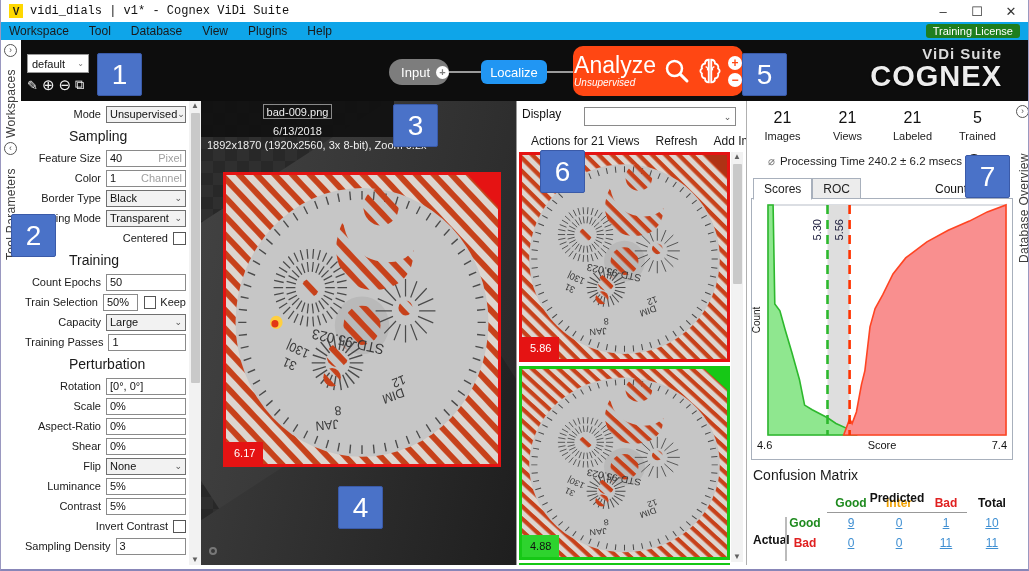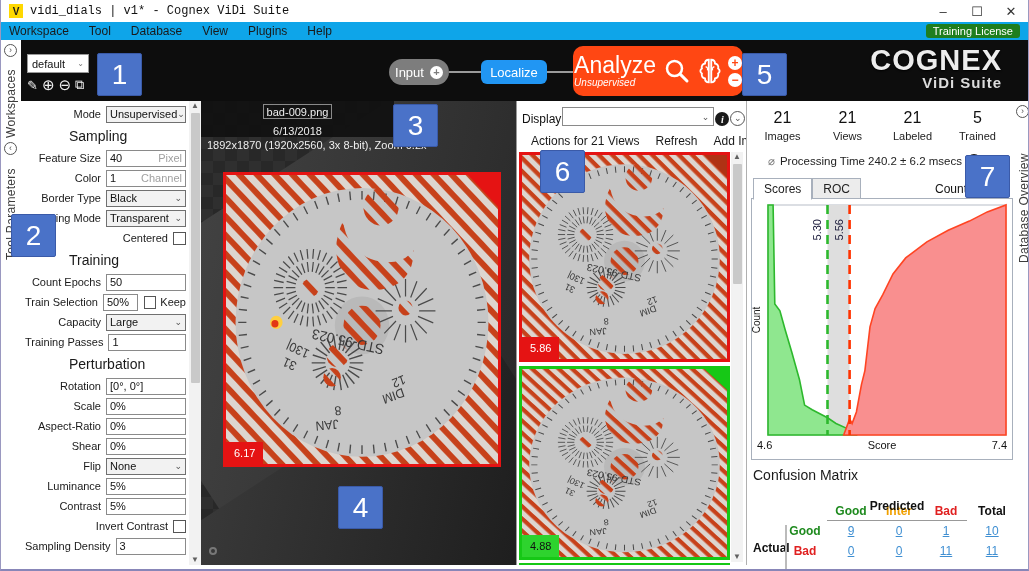--- a/index.html
+++ b/index.html
@@ -18,21 +18,21 @@
   .menuitem{font-size:12px;color:#1a1a1a;padding:0 10px;}
   .menuitem:first-child{padding-left:8px;}
   #license{margin-left:auto;margin-right:8px;background:#1e7e1e;color:#fff;font-size:11px;padding:1px 7px;border-radius:3px;}
   
   #toolbar{left:20px;top:40px;width:1009px;height:61px;background:#0d0d0d;}
   #wsbox{position:absolute;left:6px;top:14px;}
   #wsselect{width:62px;height:19px;background:#fff;border:1px solid #999;font-size:11px;color:#111;
             display:flex;align-items:center;padding:0 4px;justify-content:space-between;}
   #wsicons{display:flex;gap:4px;margin-top:3px;color:#f0f0f0;font-size:13px;align-items:center;}
   .flowbtn{position:absolute;display:flex;align-items:center;justify-content:center;color:#fff;}
-  #btn-input{left:368px;top:19px;width:60px;height:26px;background:#7d7d7d;border-radius:13px;font-size:13px;gap:6px;}
+  #btn-input{left:368px;top:19px;width:60px;height:26px;background:#7d7d7d;border-radius:13px;font-size:13px;gap:6px;justify-content:flex-end;}
   #btn-input .pluscirc{width:13px;height:13px;border-radius:50%;background:#fff;color:#7d7d7d;font-size:11px;line-height:13px;text-align:center;font-weight:bold;}
   #conn1{left:428px;top:31px;width:32px;height:2px;background:#9a9a9a;}
   #btn-localize{left:460px;top:20px;width:66px;height:24px;background:#2196f3;border-radius:6px;font-size:13px;}
   #conn2{left:526px;top:31px;width:26px;height:2px;background:#9a9a9a;}
   #btn-analyze{left:552px;top:6px;width:170px;height:50px;background:#ff4713;border-radius:10px;display:flex;align-items:center;padding:0 8px;}
   #analyze-text{display:flex;flex-direction:column;line-height:1;}
   #analyze-label{color:#fff;font-size:23px;}
   #analyze-sub{color:#fff;font-size:10px;font-style:italic;margin-top:1px;}
   #analyze-icons{display:flex;align-items:center;margin-left:6px;gap:3px;}
   #pm-col{display:flex;flex-direction:column;gap:3px;}
@@ -75,21 +75,21 @@
   #vdate{font-size:11px;}
   #vinfo{font-size:11px;margin-top:2px;white-space:nowrap;}
   .dialbox{position:absolute;overflow:hidden;}
   .dialbox svg{position:absolute;left:0;top:0;width:100%;height:100%;}
   .scorechip{position:absolute;left:0;bottom:0;font-size:11px;padding:1px 8px;line-height:20px;}
   .chip-bad{background:#e51313;color:#fff;}
   .chip-good{background:#2ed32e;color:#111;}
   #vreset{position:absolute;left:8px;bottom:10px;width:8px;height:8px;border:2px solid #777;border-radius:50%;}
   
   #thumbpanel{left:515px;top:101px;width:230px;height:464px;background:#fff;border-left:1px solid #9a9a9a;}
-  #displayrow{position:absolute;left:5px;top:6px;display:flex;align-items:flex-end;gap:1px;}
+  #displayrow{position:absolute;left:5px;top:6px;display:flex;align-items:flex-start;gap:23px;}
   #displaylbl{font-size:12px;color:#111;}
   #displaysel{width:152px;height:19px;border:1px solid #8a8a8a;background:#fff;display:flex;align-items:center;
               justify-content:flex-end;padding:0 4px;color:#555;font-size:9px;}
   .infocirc{width:14px;height:14px;border-radius:50%;background:#1a1a1a;color:#fff;font-size:10px;font-weight:bold;
             display:flex;align-items:center;justify-content:center;font-family:"Liberation Serif",serif;font-style:italic;}
   #actionsrow{position:absolute;left:14px;top:33px;display:flex;gap:16px;}
   .actionbtn{font-size:12px;color:#1a1a1a;white-space:nowrap;}
   
   #dbpanel{left:745px;top:101px;width:270px;height:464px;background:#fff;border-left:1px solid #b0b0b0;}
   #stats{position:absolute;left:3px;top:8px;width:260px;display:flex;}
@@ -190,22 +190,22 @@
           <path d="M13 3c2.2 0 3 1.6 3 3 2 .4 3.1 2 2.5 4 1.6 1.1 1.6 3 0 4 .6 2-.5 3.6-2.5 4 0 1.6-1 3-3 3V3z" fill="none" stroke="#fff" stroke-width="1.5"></path>
           <path d="M8.5 8.5c1.5.5 2 1.5 1.5 3M15.5 8.5c-1.5.5-2 1.5-1.5 3" fill="none" stroke="#fff" stroke-width="1"></path>
         </svg>
         <div id="pm-col">
           <div class="pmcirc">+</div>
           <div class="pmcirc">−</div>
         </div>
       </div>
     </div>
     <div id="brand">
+      <div id="brand-sub">ViDi Suite</div>
       <div id="brand-main">COGNEX</div>
-      <div id="brand-sub">ViDi Suite</div>
     </div>
   </div>
 
   <div id="toolpanel" class="abs">
       <div class="tp-row">
         <div class="lbl">Mode</div>
         <div class="tp-select">
           <span>Unsupervised</span>
           <span class="car">⌄</span>
         </div>
@@ -514,21 +514,21 @@
     <div id="axisrow">
       <span>4.6</span>
       <span>Score</span>
       <span>7.4</span>
     </div>
 
     <div id="confusion">
       <div id="conf-title">Confusion Matrix</div>
       <div id="conf-table">
         <div id="predicted-hdr">Predicted</div>
-        <div class="conf-grid" style="margin-top:18px;">
+        <div class="conf-grid" style="margin-top:10px;">
           <div class="conf-cell"></div>
             <div class="conf-cell"></div>
           <div class="conf-cell b c-good">Good</div>
           <div class="conf-cell b c-inter">Inter</div>
           <div class="conf-cell b c-bad">Bad</div>
           <div class="conf-cell b c-total">Total</div>
 
           <div class="conf-cell"></div>
           <div class="conf-cell b c-good">Good</div>
           <div class="conf-cell link">9</div>

